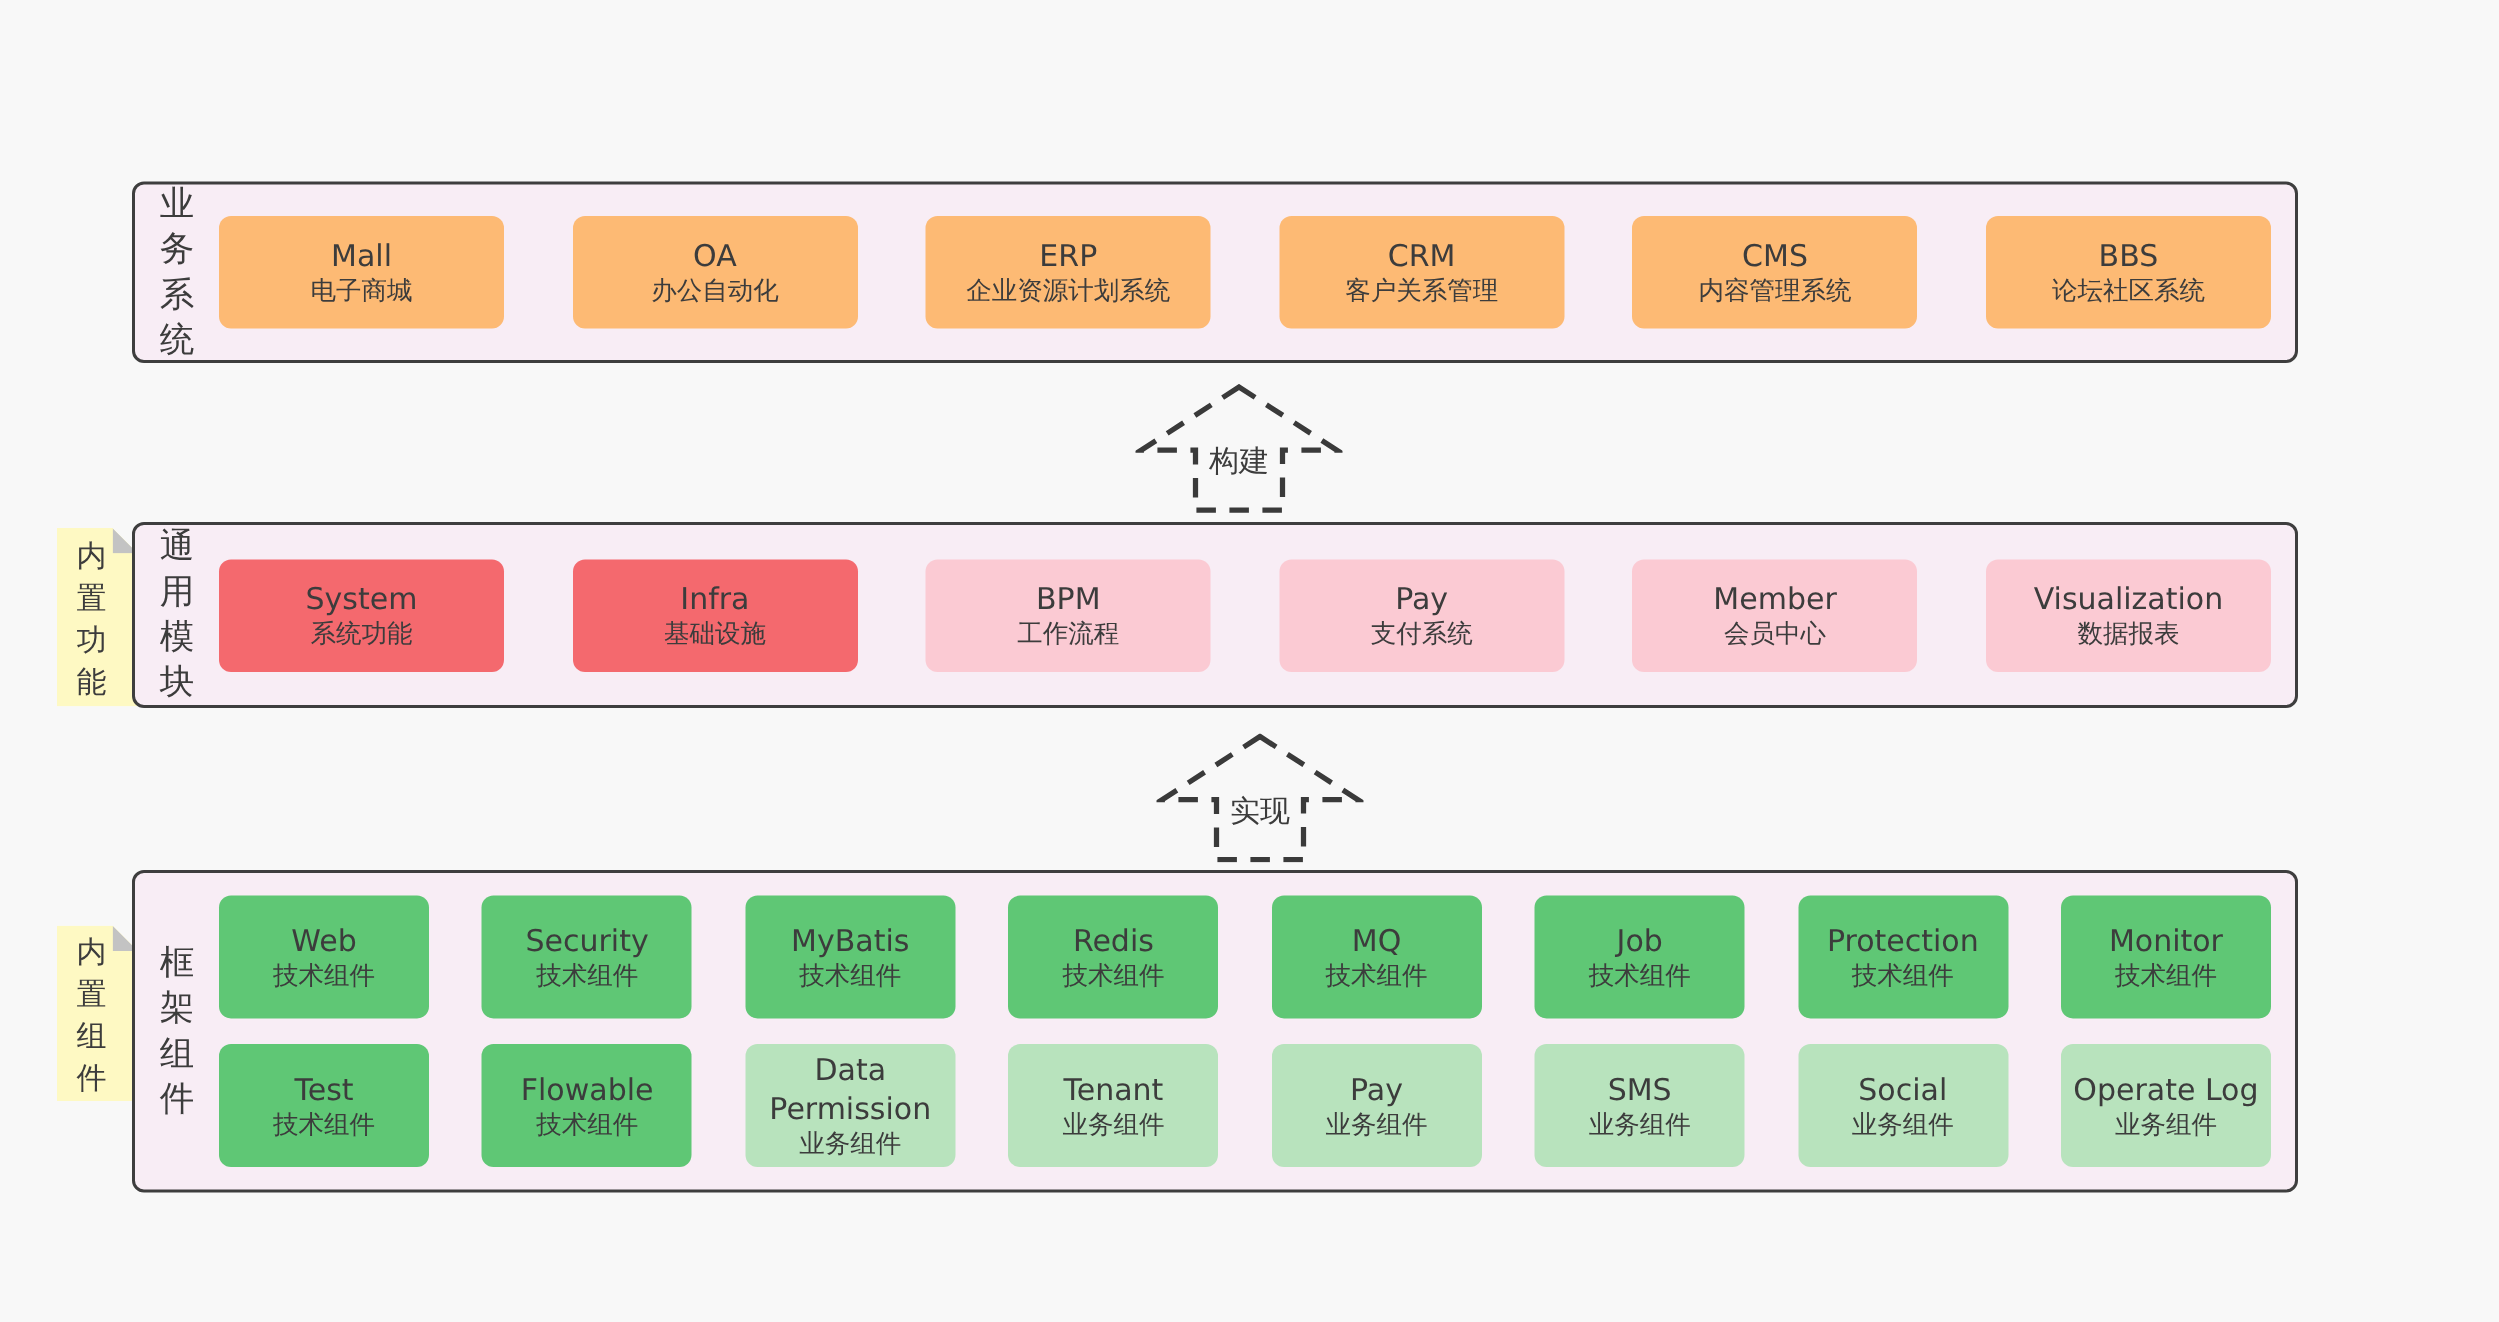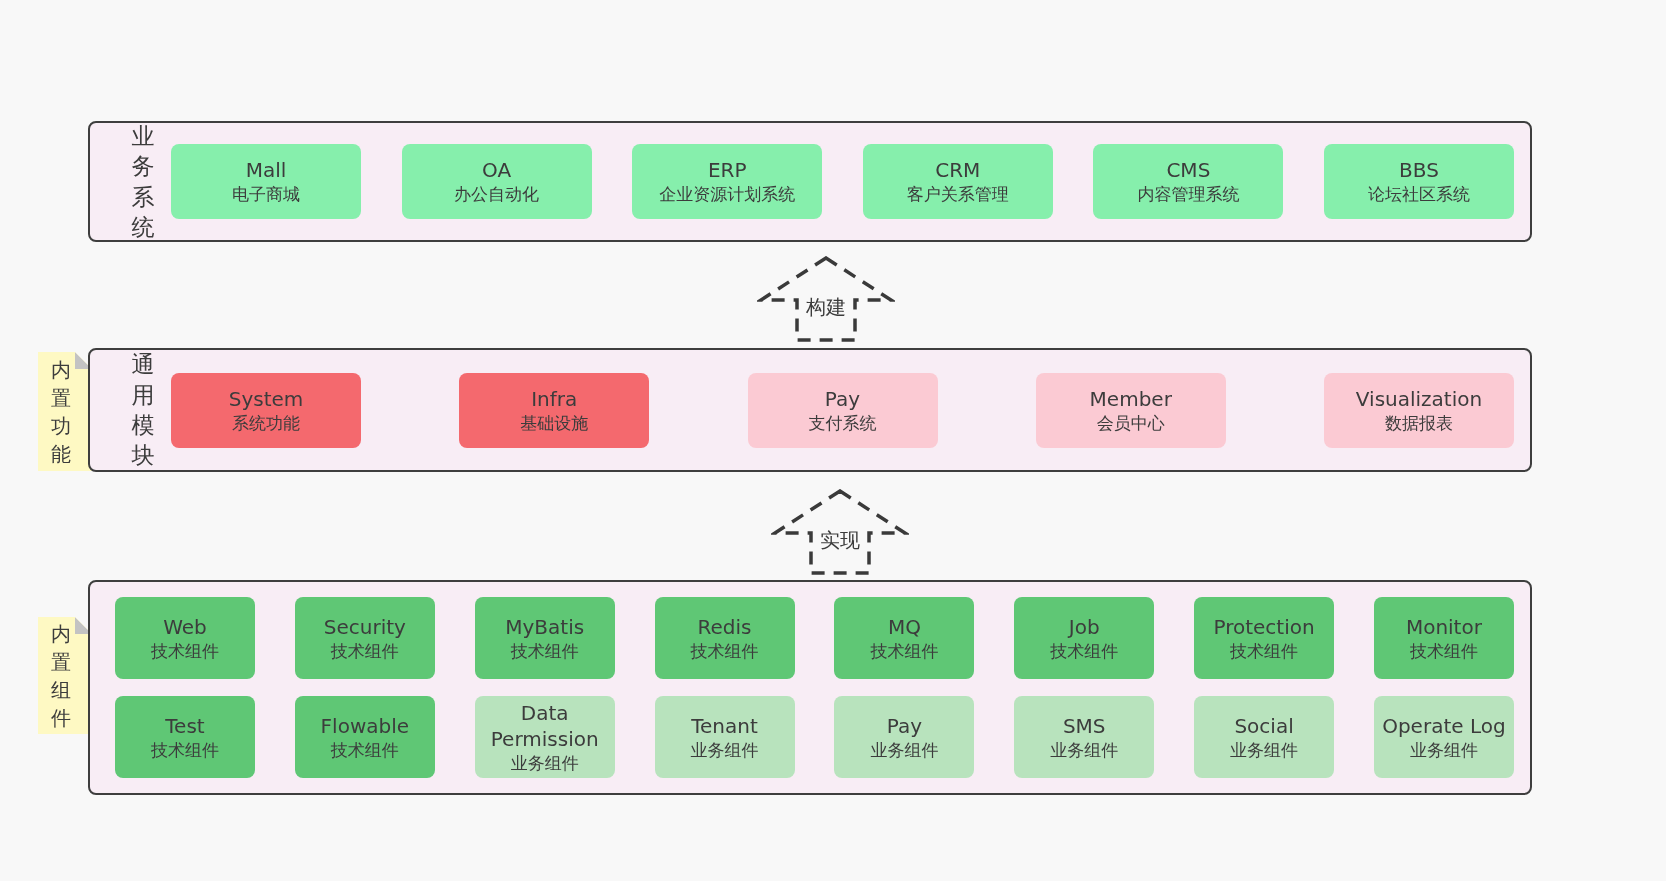--- a/index.html
+++ b/index.html
@@ -10,21 +10,20 @@
     color:#3c3c3c;
     overflow:hidden;
   }
   .panel {
     position:absolute; left:88px; width:1444px;
     background:#f8edf5;
     border:2px solid #3e3e3e; border-radius:8px;
     box-sizing:border-box;
     display:flex; align-items:center;
     z-index:1;
-    padding-left:25px;
   }
   #panel-business  { top:121px; height:121px; }
   #panel-modules   { top:348px; height:124px; }
   #panel-framework { top:580px; height:215px; }
 
   .side-label { flex:0 0 56px; display:flex; align-items:center; justify-content:center; font-size:23px; }
   .v-text { width:25px; word-break:break-all; line-height:1.32; text-align:center; }
 
   .row { flex:1; display:flex; justify-content:space-between; margin-right:16px; }
   .rows { flex:1; display:flex; flex-direction:column; gap:17px; margin-right:16px; }
@@ -32,21 +31,21 @@
   .box {
     border-radius:8px;
     display:flex; flex-direction:column; align-items:center; justify-content:center;
     text-align:center; box-sizing:border-box; padding:2px 4px;
   }
   .wide  { width:190px; height:75px; }
   .small { width:140px; height:82px; }
   .box .t { font-size:20px; line-height:1.3; }
   .box .s { font-size:17px; line-height:1.35; }
 
-  .blue  { background:#86efac; }
+  .blue  { background:#fdba74; }
   .red   { background:#f4696e; }
   .pink  { background:#fbcad3; }
   .green { background:#5fc775; }
   .light { background:#b8e3bd; }
 
   .sticky {
     position:absolute; left:38px; width:54px; z-index:0;
     background:#fef9c3;
     clip-path:polygon(0 0, calc(100% - 17px) 0, 100% 17px, 100% 100%, 0 100%);
     display:flex; align-items:center; justify-content:center;
@@ -123,20 +122,24 @@
   <div class="row">
     <div class="box wide red">
       <div class="t">System</div>
       <div class="s">系统功能</div>
     </div>
     <div class="box wide red">
       <div class="t">Infra</div>
       <div class="s">基础设施</div>
     </div>
     <div class="box wide pink">
+      <div class="t">BPM</div>
+      <div class="s">工作流程</div>
+    </div>
+    <div class="box wide pink">
       <div class="t">Pay</div>
       <div class="s">支付系统</div>
     </div>
     <div class="box wide pink">
       <div class="t">Member</div>
       <div class="s">会员中心</div>
     </div>
     <div class="box wide pink">
       <div class="t">Visualization</div>
       <div class="s">数据报表</div>
@@ -150,20 +153,23 @@
   </svg>
   <span class="arrow-label">实现</span>
 </div>
 
 <div class="sticky" id="sticky-framework">
   <div class="fold"></div>
   <div class="v-text">内置组件</div>
 </div>
 
 <div class="panel" id="panel-framework">
+  <div class="side-label">
+    <div class="v-text">框架组件</div>
+  </div>
   <div class="rows">
     <div class="row" style="margin-right:0">
       <div class="box small green">
         <div class="t">Web</div>
         <div class="s">技术组件</div>
       </div>
       <div class="box small green">
         <div class="t">Security</div>
         <div class="s">技术组件</div>
       </div>

